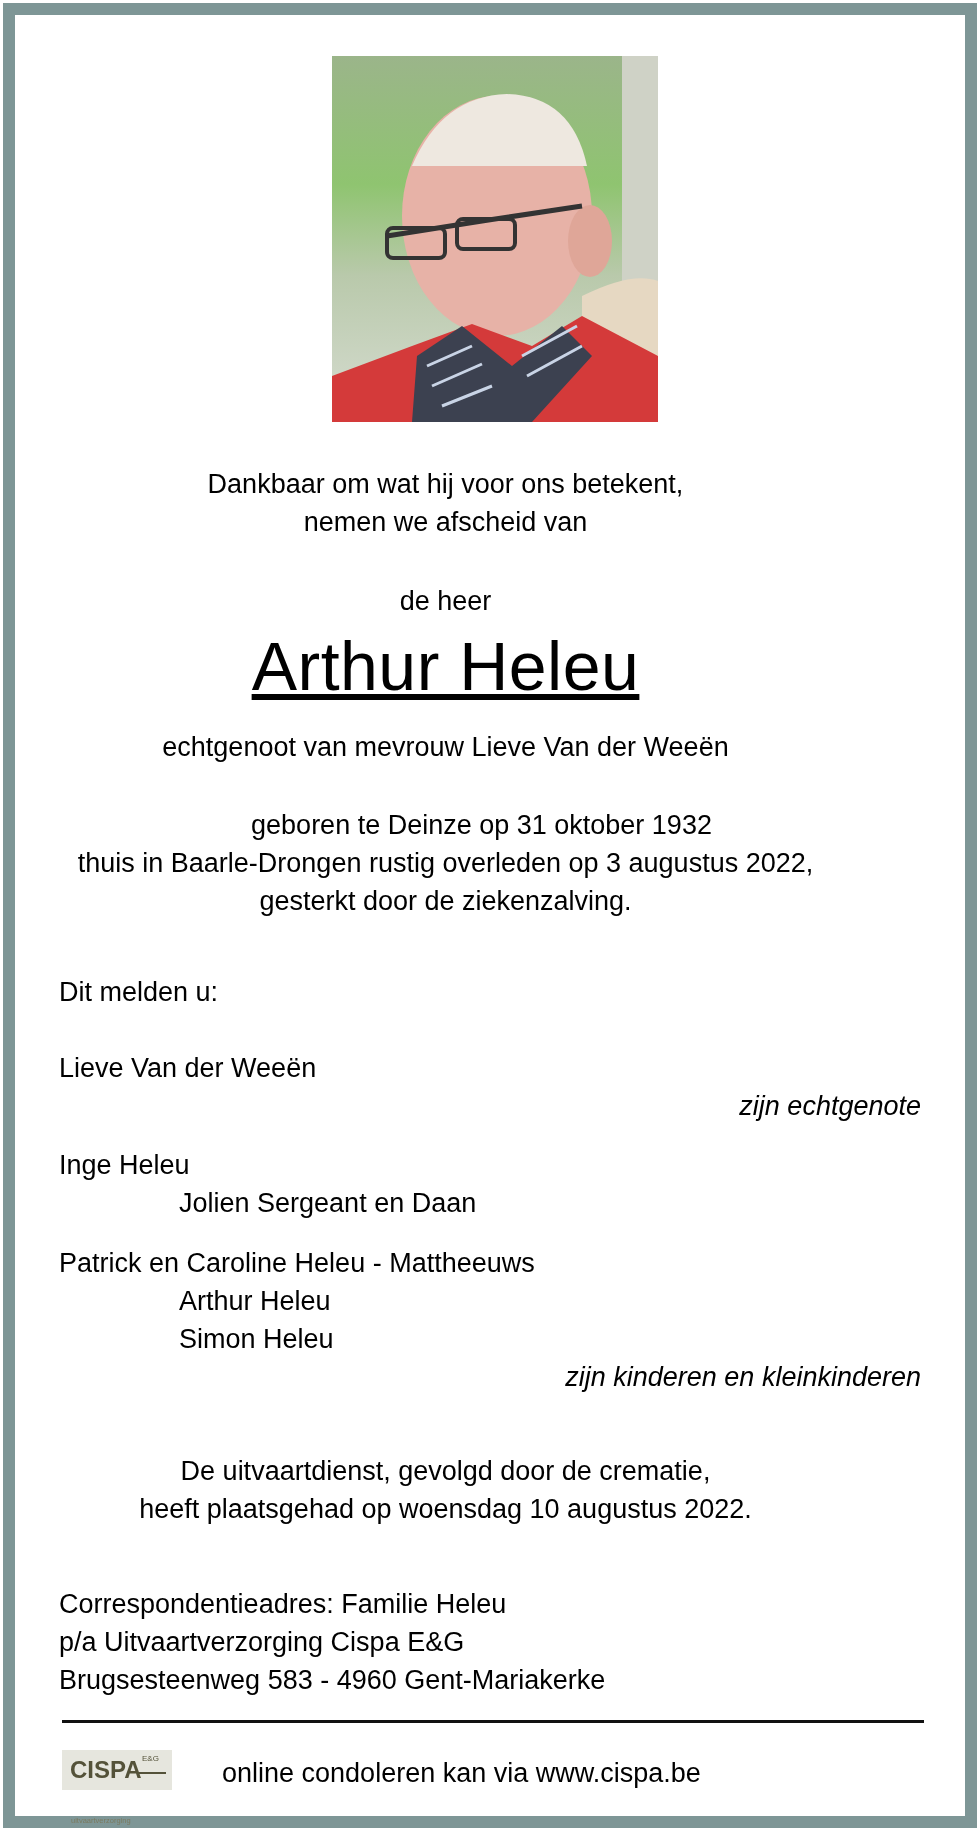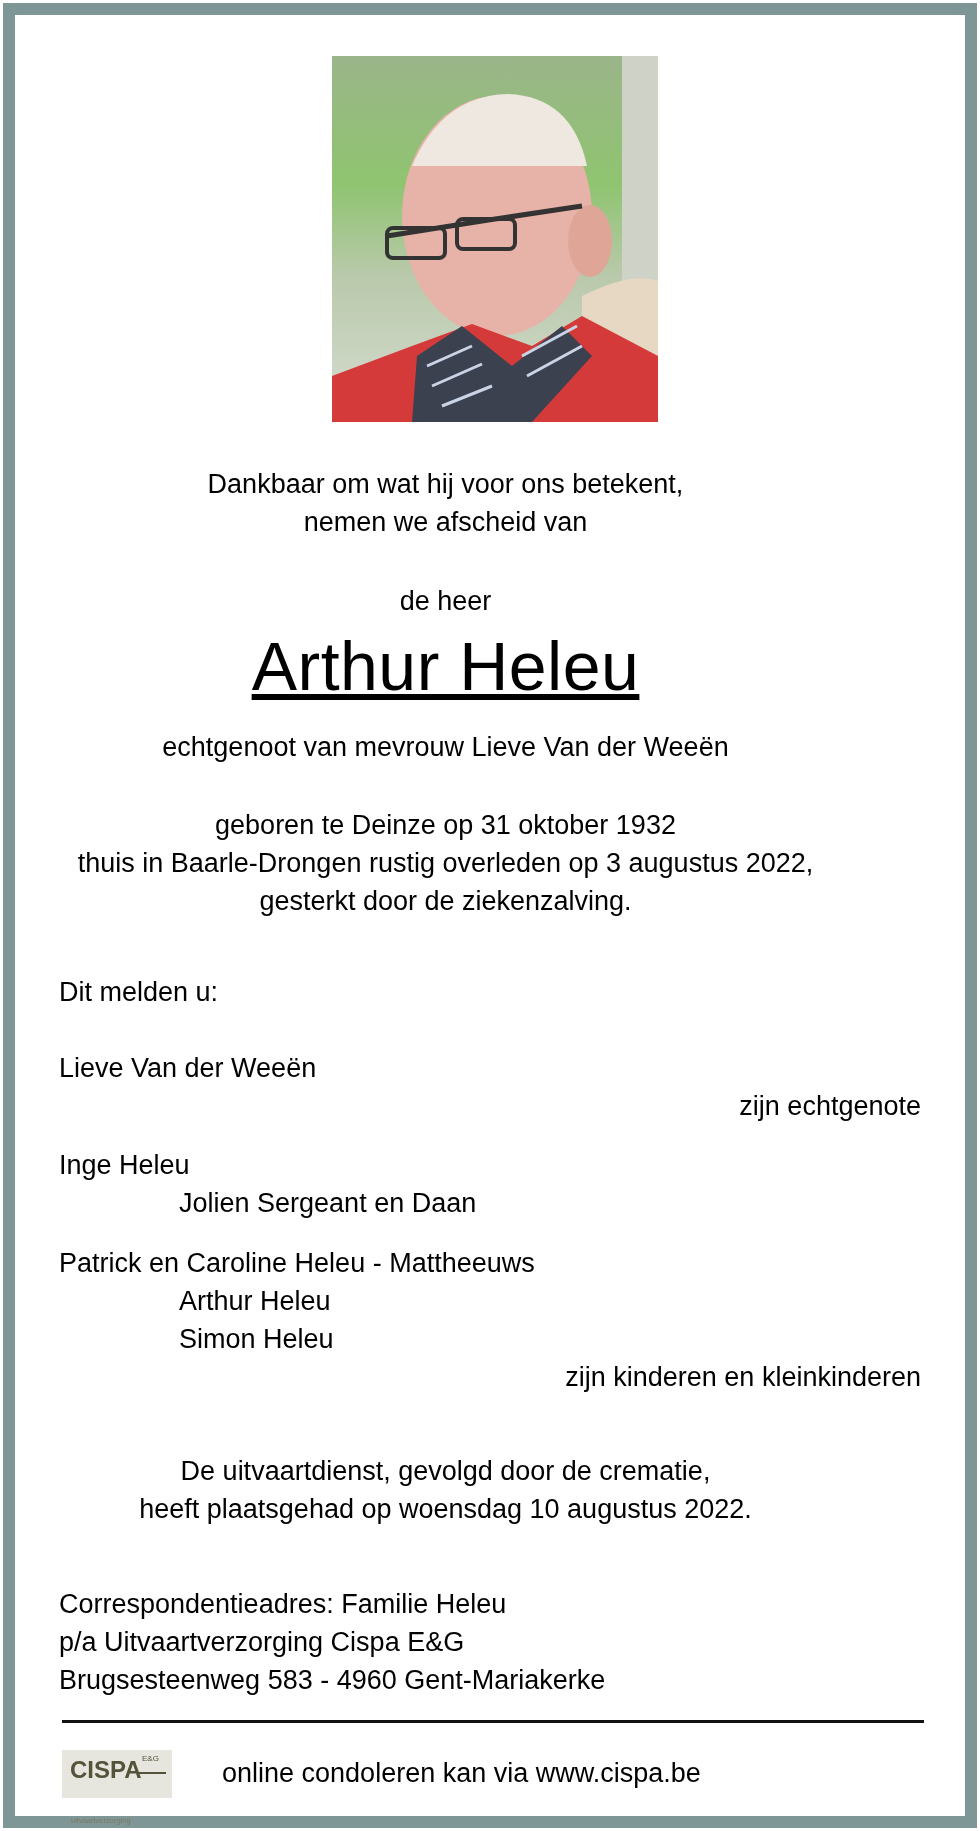--- a/index.html
+++ b/index.html
@@ -4,26 +4,26 @@
 <style>
   html, body { margin: 0; padding: 0; background: #ffffff; }
   body { width: 980px; height: 1831px; position: relative; overflow: hidden;
          font-family: "Liberation Sans", "DejaVu Sans", sans-serif; color: #000; }
   .frame { position: absolute; left: 3px; top: 3px; width: 974px; height: 1825px;
            box-sizing: border-box; border: 12px solid #7e9696; background: #fff; }
   .photo { position: absolute; left: 332px; top: 56px; width: 326px; height: 366px; overflow: hidden; }
   .photo svg { display: block; width: 100%; height: 100%; }
   .c { position: absolute; left: 0; width: 891px; text-align: center; }
   .l { position: absolute; left: 59px; }
-  .r { position: absolute; right: 59px; text-align: left; }
+  .r { position: absolute; right: 59px; text-align: left; font-style: italic; }
   .i { position: absolute; left: 179px; }
   .t28 { font-size: 27px; line-height: 38px; }
   .name { font-size: 68px; line-height: 80px; letter-spacing: 0.5px; text-decoration: underline; }
   .rule { position: absolute; left: 62px; top: 1720px; width: 862px; height: 3px; background: #111; }
-  .logo { position: absolute; left: 62px; top: 1750px; width: 110px; height: 48px; background: #e6e6de; }
+  .logo { position: absolute; left: 62px; top: 1750px; width: 110px; height: 40px; background: #e6e6de; }
   .logo .brand { position: absolute; left: 8px; top: 6px; font-size: 24px; font-weight: bold; color: #545239; letter-spacing: 0px; }
   .logo .eg { position: absolute; left: 80px; top: 4px; font-size: 8px; color: #545239; }
   .logo .bar { position: absolute; left: 76px; top: 22px; width: 28px; height: 2px; background: #545239; }
   .logo .sub { position: absolute; left: 9px; top: 34px; font-size: 7.5px; color: #7a7a60; margin-top: 32px; }
 </style>
 </head>
 <body>
 
 <div class="frame"></div>
 
@@ -52,21 +52,21 @@
   </svg>
 </div>
 
 <div class="c t28" style="top:465px;">Dankbaar om wat hij voor ons betekent,</div>
 <div class="c t28" style="top:503px;">nemen we afscheid van</div>
 
 <div class="c t28" style="top:582px;">de heer</div>
 <div class="c name" style="top:626px;">Arthur Heleu</div>
 <div class="c t28" style="top:728px;">echtgenoot van mevrouw Lieve Van der Weeën</div>
 
-<div class="c t28" style="top:806px;">geboren te Deinze op 31 oktober 1932</div>
+<div class="c t28" style="top:806px;padding-left:36px;">geboren te Deinze op 31 oktober 1932</div>
 <div class="c t28" style="top:844px;">thuis in Baarle-Drongen rustig overleden op 3 augustus 2022,</div>
 <div class="c t28" style="top:882px;">gesterkt door de ziekenzalving.</div>
 
 <div class="l t28" style="top:973px;">Dit melden u:</div>
 
 <div class="l t28" style="top:1049px;">Lieve Van der Weeën</div>
 <div class="r t28" style="top:1087px;">zijn echtgenote</div>
 
 <div class="l t28" style="top:1146px;">Inge Heleu</div>
 <div class="i t28" style="top:1184px;">Jolien Sergeant en Daan</div>

